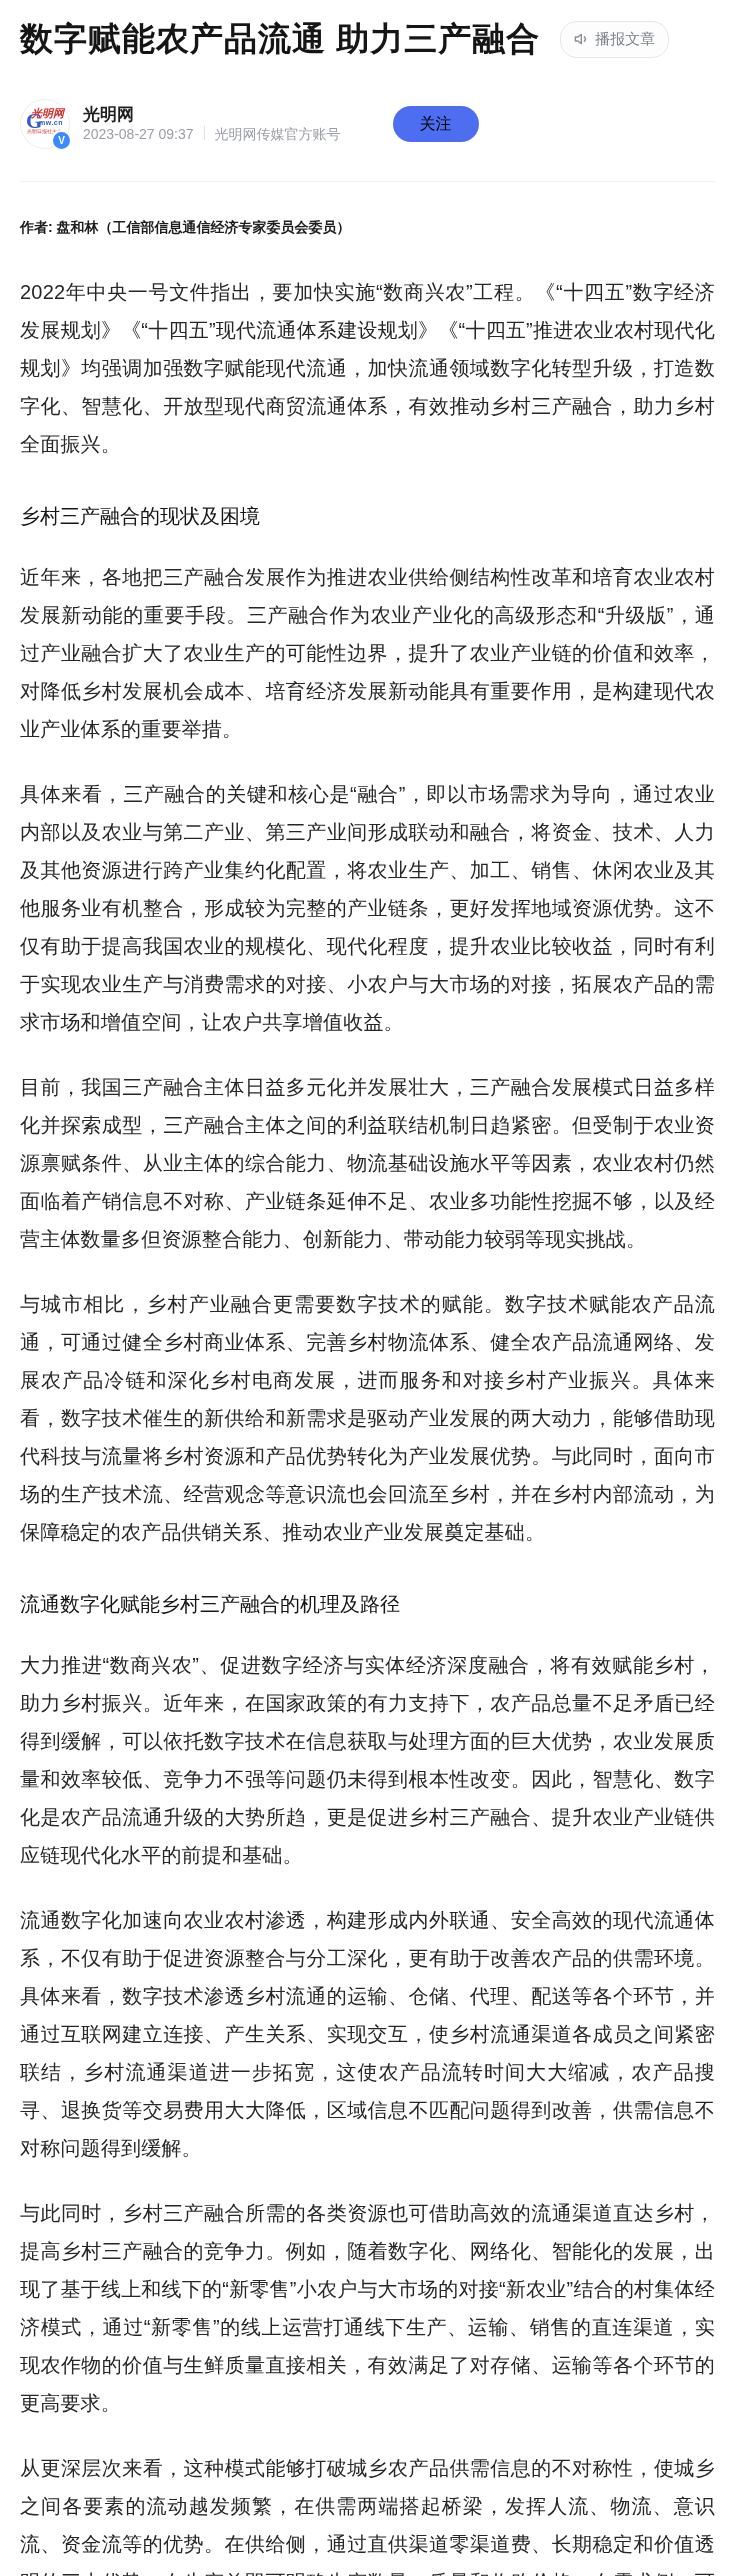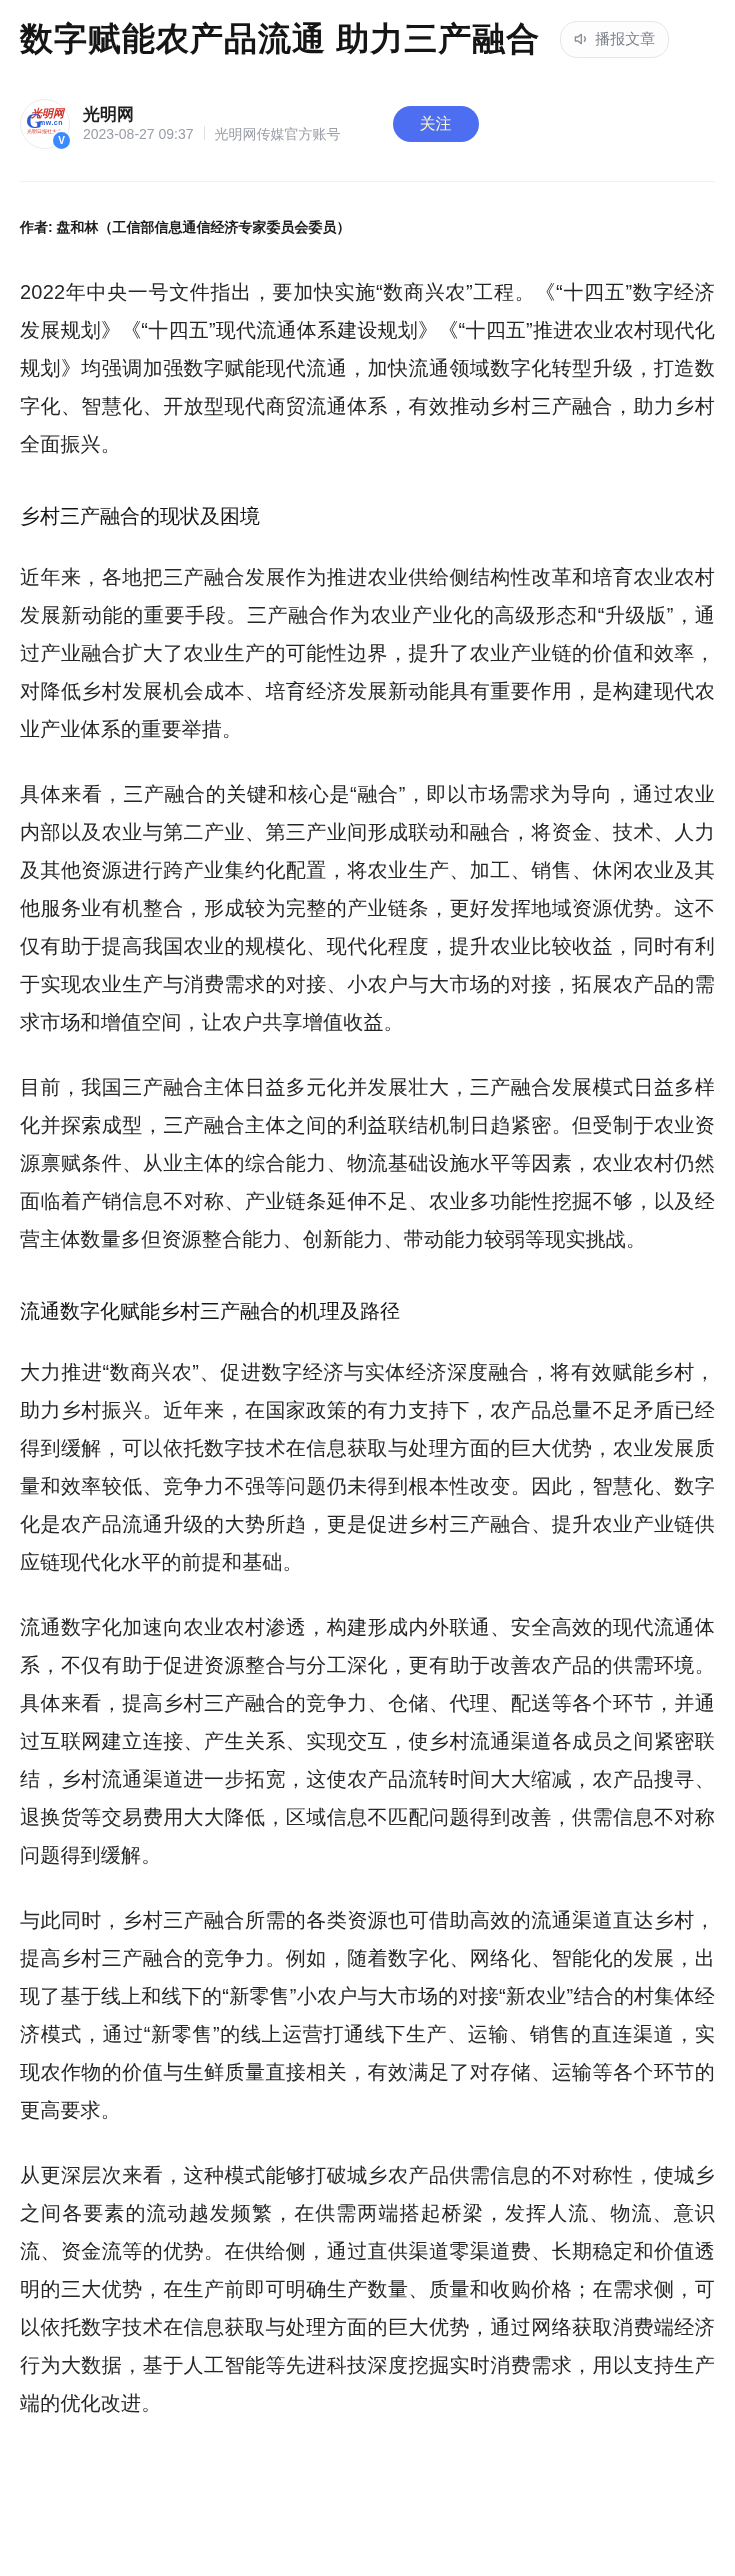--- a/index.html
+++ b/index.html
@@ -20,21 +20,21 @@
   .avatar .logo-script{position:absolute;right:5px;top:6px;font-size:11px;color:#d0342c;font-style:italic;font-weight:bold;white-space:nowrap;}
   .avatar .logo-domain{position:absolute;right:6px;top:19px;font-size:7px;color:#2e5bd0;font-weight:bold;letter-spacing:0.5px;}
   .avatar .logo-sub{position:absolute;right:7px;top:28px;font-size:5px;color:#d0342c;white-space:nowrap;}
   .verified-badge{position:absolute;right:-3px;bottom:-3px;width:17px;height:17px;border-radius:50%;
     background:#3a8bff;border:2px solid #fff;color:#fff;font-size:10px;font-weight:bold;
     display:flex;align-items:center;justify-content:center;}
   .byline-meta{margin-left:13px;}
   .publisher{font-size:17px;font-weight:bold;color:#1f1f1f;line-height:1.3;cursor:pointer;}
   .meta-line{display:flex;align-items:flex-start;gap:10px;font-size:14px;color:#9a9da6;}
   .meta-sep{width:1px;height:14px;background:#dfe1e6;}
-  .follow-btn{margin-left:52px;background:#4e6ef2;color:#fef9c3;border:none;border-radius:21px;
+  .follow-btn{margin-left:52px;background:#4e6ef2;color:#000000;border:none;border-radius:21px;
     padding:10px 27px;font-size:16px;cursor:pointer;line-height:1;}
 
   .divider{height:1px;background:#f0f1f3;margin:32px 0 0 0;}
 
   
   .author-line{margin:26px 0 0 0;font-size:14px;font-weight:bold;color:#1d1d1d;line-height:38px;}
   .article p.body-p{margin:27px 0 0 0;font-size:20px;line-height:38px;color:#262626;text-align:justify;letter-spacing:0.2px;}
   .article h2.sec-h{margin:38px 0 0 0;font-size:20px;font-weight:normal;color:#151515;line-height:30px;}
 </style>
 </head>
@@ -76,22 +76,23 @@
 
   <div class="divider"></div>
 
   <div class="article">
     <p class="author-line">作者: 盘和林（工信部信息通信经济专家委员会委员）</p>
     <p class="body-p">2022年中央一号文件指出，要加快实施“数商兴农”工程。《“十四五”数字经济发展规划》《“十四五”现代流通体系建设规划》《“十四五”推进农业农村现代化规划》均强调加强数字赋能现代流通，加快流通领域数字化转型升级，打造数字化、智慧化、开放型现代商贸流通体系，有效推动乡村三产融合，助力乡村全面振兴。</p>
     <h2 class="sec-h">乡村三产融合的现状及困境</h2>
     <p class="body-p">近年来，各地把三产融合发展作为推进农业供给侧结构性改革和培育农业农村发展新动能的重要手段。三产融合作为农业产业化的高级形态和“升级版”，通过产业融合扩大了农业生产的可能性边界，提升了农业产业链的价值和效率，对降低乡村发展机会成本、培育经济发展新动能具有重要作用，是构建现代农业产业体系的重要举措。</p>
     <p class="body-p">具体来看，三产融合的关键和核心是“融合”，即以市场需求为导向，通过农业内部以及农业与第二产业、第三产业间形成联动和融合，将资金、技术、人力及其他资源进行跨产业集约化配置，将农业生产、加工、销售、休闲农业及其他服务业有机整合，形成较为完整的产业链条，更好发挥地域资源优势。这不仅有助于提高我国农业的规模化、现代化程度，提升农业比较收益，同时有利于实现农业生产与消费需求的对接、小农户与大市场的对接，拓展农产品的需求市场和增值空间，让农户共享增值收益。</p>
     <p class="body-p">目前，我国三产融合主体日益多元化并发展壮大，三产融合发展模式日益多样化并探索成型，三产融合主体之间的利益联结机制日趋紧密。但受制于农业资源禀赋条件、从业主体的综合能力、物流基础设施水平等因素，农业农村仍然面临着产销信息不对称、产业链条延伸不足、农业多功能性挖掘不够，以及经营主体数量多但资源整合能力、创新能力、带动能力较弱等现实挑战。</p>
+    <p class="body-p">与城市相比，乡村产业融合更需要数字技术的赋能。数字技术赋能农产品流通，可通过健全乡村商业体系、完善乡村物流体系、健全农产品流通网络、发展农产品冷链和深化乡村电商发展，进而服务和对接乡村产业振兴。具体来看，数字技术催生的新供给和新需求是驱动产业发展的两大动力，能够借助现代科技与流量将乡村资源和产品优势转化为产业发展优势。与此同时，面向市场的生产技术流、经营观念等意识流也会回流至乡村，并在乡村内部流动，为保障稳定的农产品供销关系、推动农业产业发展奠定基础。</p>
     <h2 class="sec-h">流通数字化赋能乡村三产融合的机理及路径</h2>
     <p class="body-p">大力推进“数商兴农”、促进数字经济与实体经济深度融合，将有效赋能乡村，助力乡村振兴。近年来，在国家政策的有力支持下，农产品总量不足矛盾已经得到缓解，可以依托数字技术在信息获取与处理方面的巨大优势，农业发展质量和效率较低、竞争力不强等问题仍未得到根本性改变。因此，智慧化、数字化是农产品流通升级的大势所趋，更是促进乡村三产融合、提升农业产业链供应链现代化水平的前提和基础。</p>
-    <p class="body-p">流通数字化加速向农业农村渗透，构建形成内外联通、安全高效的现代流通体系，不仅有助于促进资源整合与分工深化，更有助于改善农产品的供需环境。具体来看，提高乡村三产融合的竞争力、仓储、代理、配送等各个环节，并通过互联网建立连接、产生关系、实现交互，使乡村流通渠道各成员之间紧密联结，乡村流通渠道进一步拓宽，这使农产品流转时间大大缩减，农产品搜寻、退换货等交易费用大大降低，区域信息不匹配问题得到改善，供需信息不对称问题得到缓解。</p>
+    <p class="body-p">流通数字化加速向农业农村渗透，构建形成内外联通、安全高效的现代流通体系，不仅有助于促进资源整合与分工深化，更有助于改善农产品的供需环境。具体来看，数字技术渗透乡村流通的运输、仓储、代理、配送等各个环节，并通过互联网建立连接、产生关系、实现交互，使乡村流通渠道各成员之间紧密联结，乡村流通渠道进一步拓宽，这使农产品流转时间大大缩减，农产品搜寻、退换货等交易费用大大降低，区域信息不匹配问题得到改善，供需信息不对称问题得到缓解。</p>
     <p class="body-p">与此同时，乡村三产融合所需的各类资源也可借助高效的流通渠道直达乡村，提高乡村三产融合的竞争力。例如，随着数字化、网络化、智能化的发展，出现了基于线上和线下的“新零售”小农户与大市场的对接“新农业”结合的村集体经济模式，通过“新零售”的线上运营打通线下生产、运输、销售的直连渠道，实现农作物的价值与生鲜质量直接相关，有效满足了对存储、运输等各个环节的更高要求。</p>
     <p class="body-p">从更深层次来看，这种模式能够打破城乡农产品供需信息的不对称性，使城乡之间各要素的流动越发频繁，在供需两端搭起桥梁，发挥人流、物流、意识流、资金流等的优势。在供给侧，通过直供渠道零渠道费、长期稳定和价值透明的三大优势，在生产前即可明确生产数量、质量和收购价格；在需求侧，可以依托数字技术在信息获取与处理方面的巨大优势，通过网络获取消费端经济行为大数据，基于人工智能等先进科技深度挖掘实时消费需求，用以支持生产端的优化改进。</p>
 
   </div>
 
 </div>
 
 
 </body></html>

